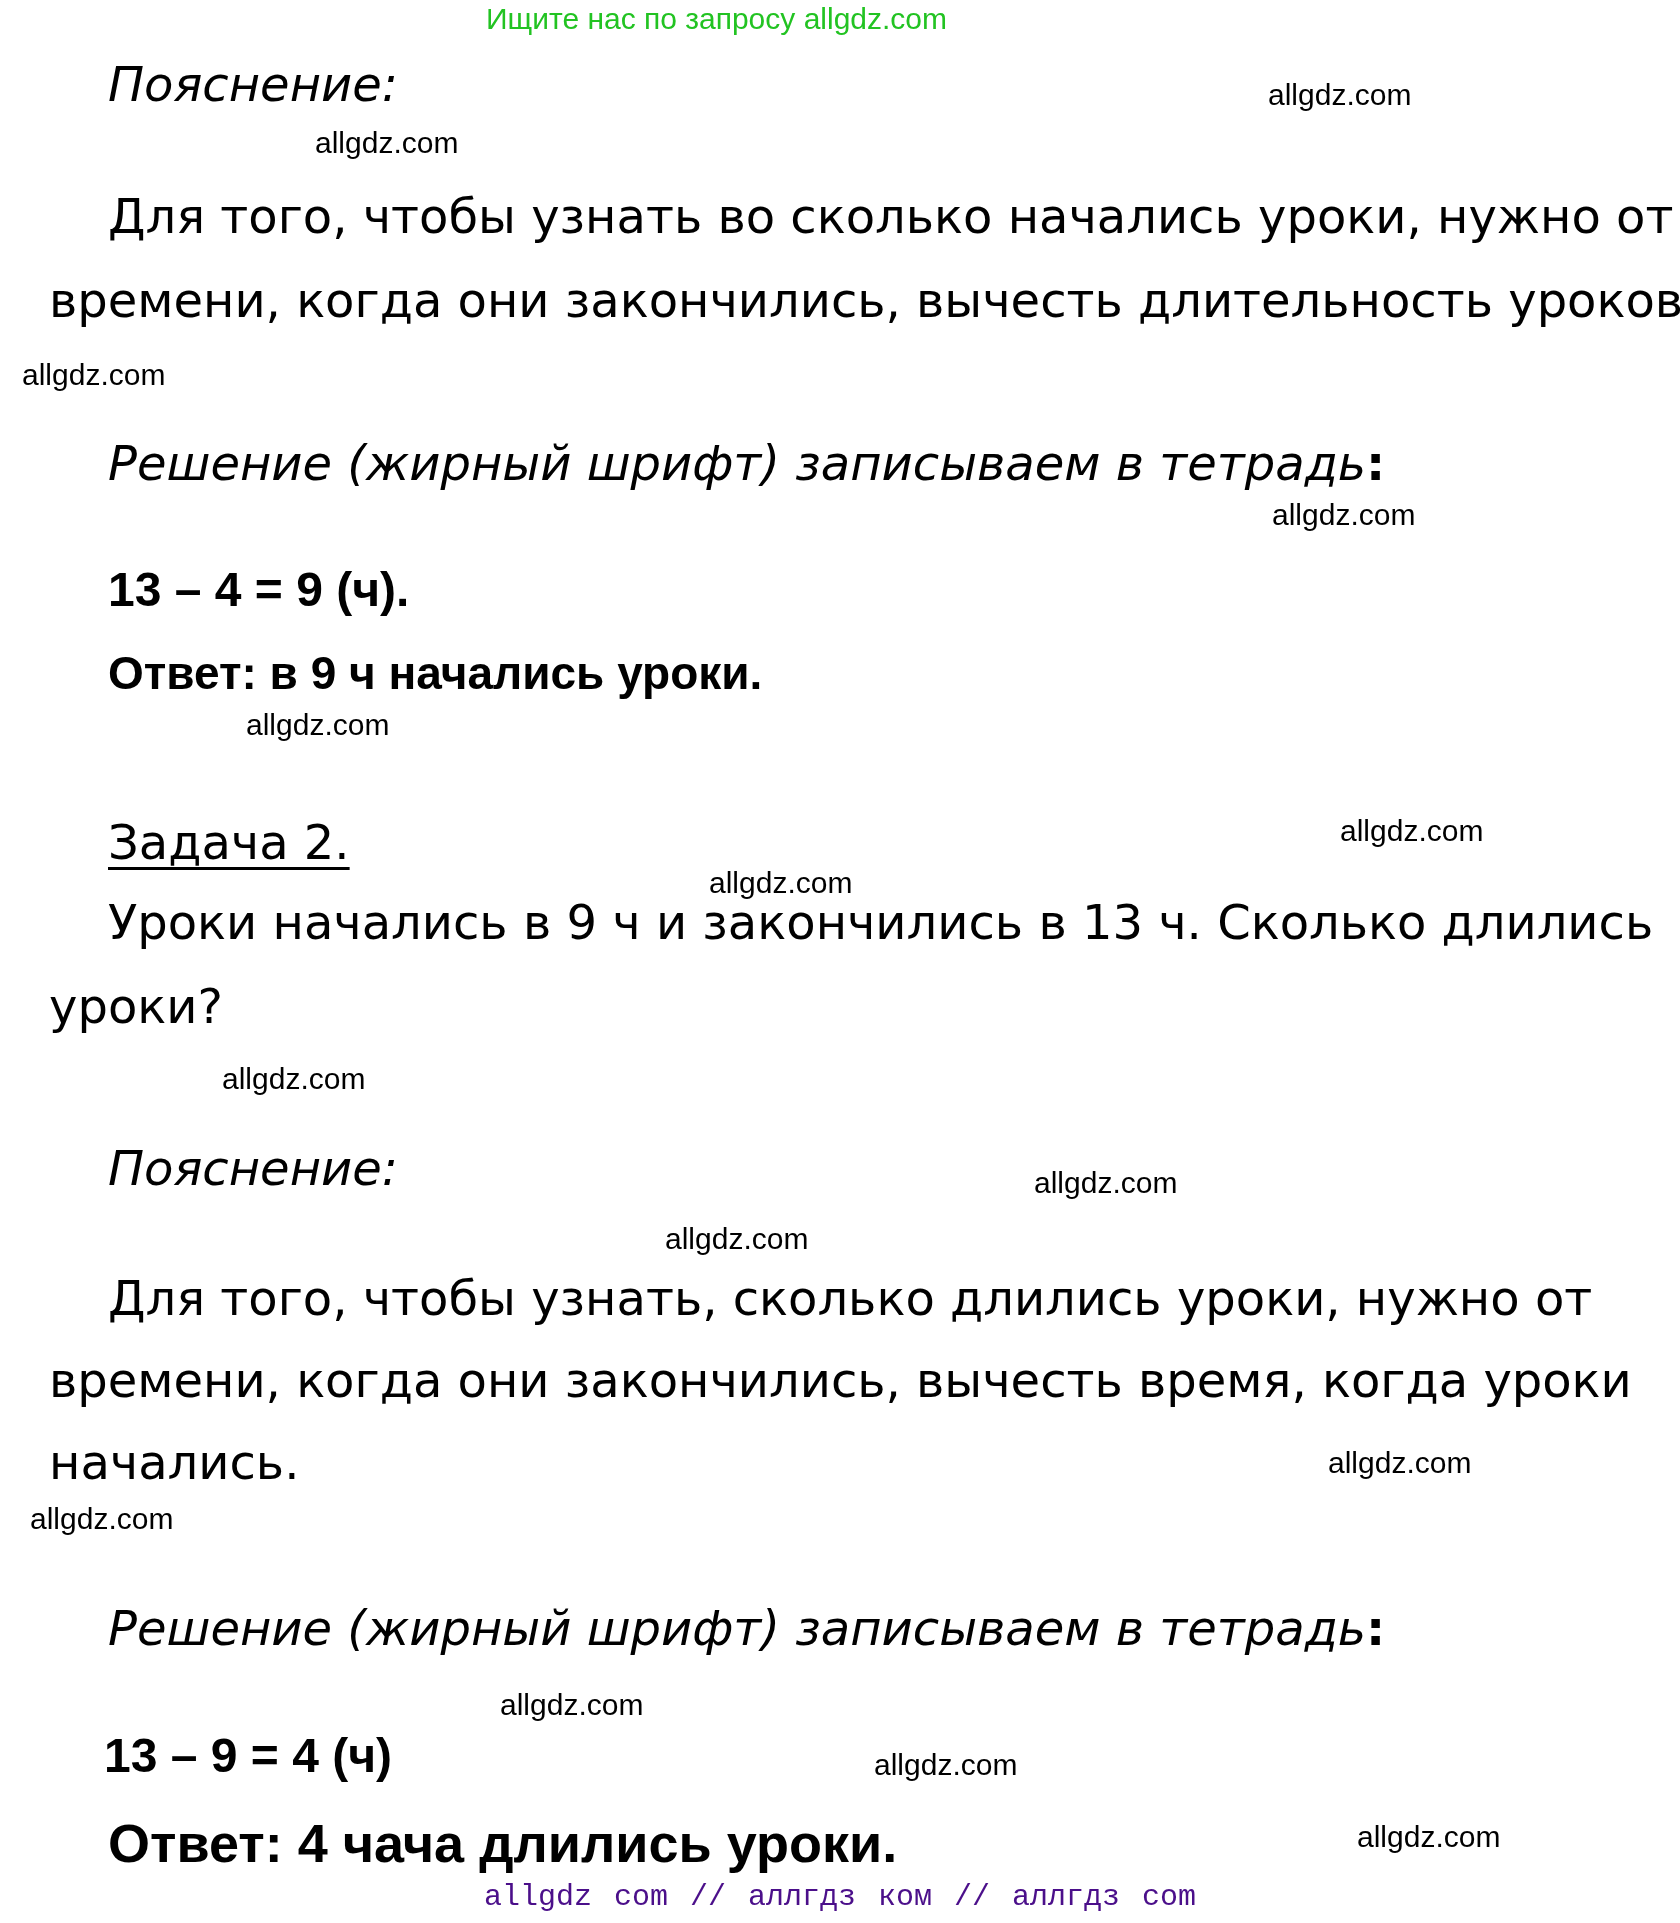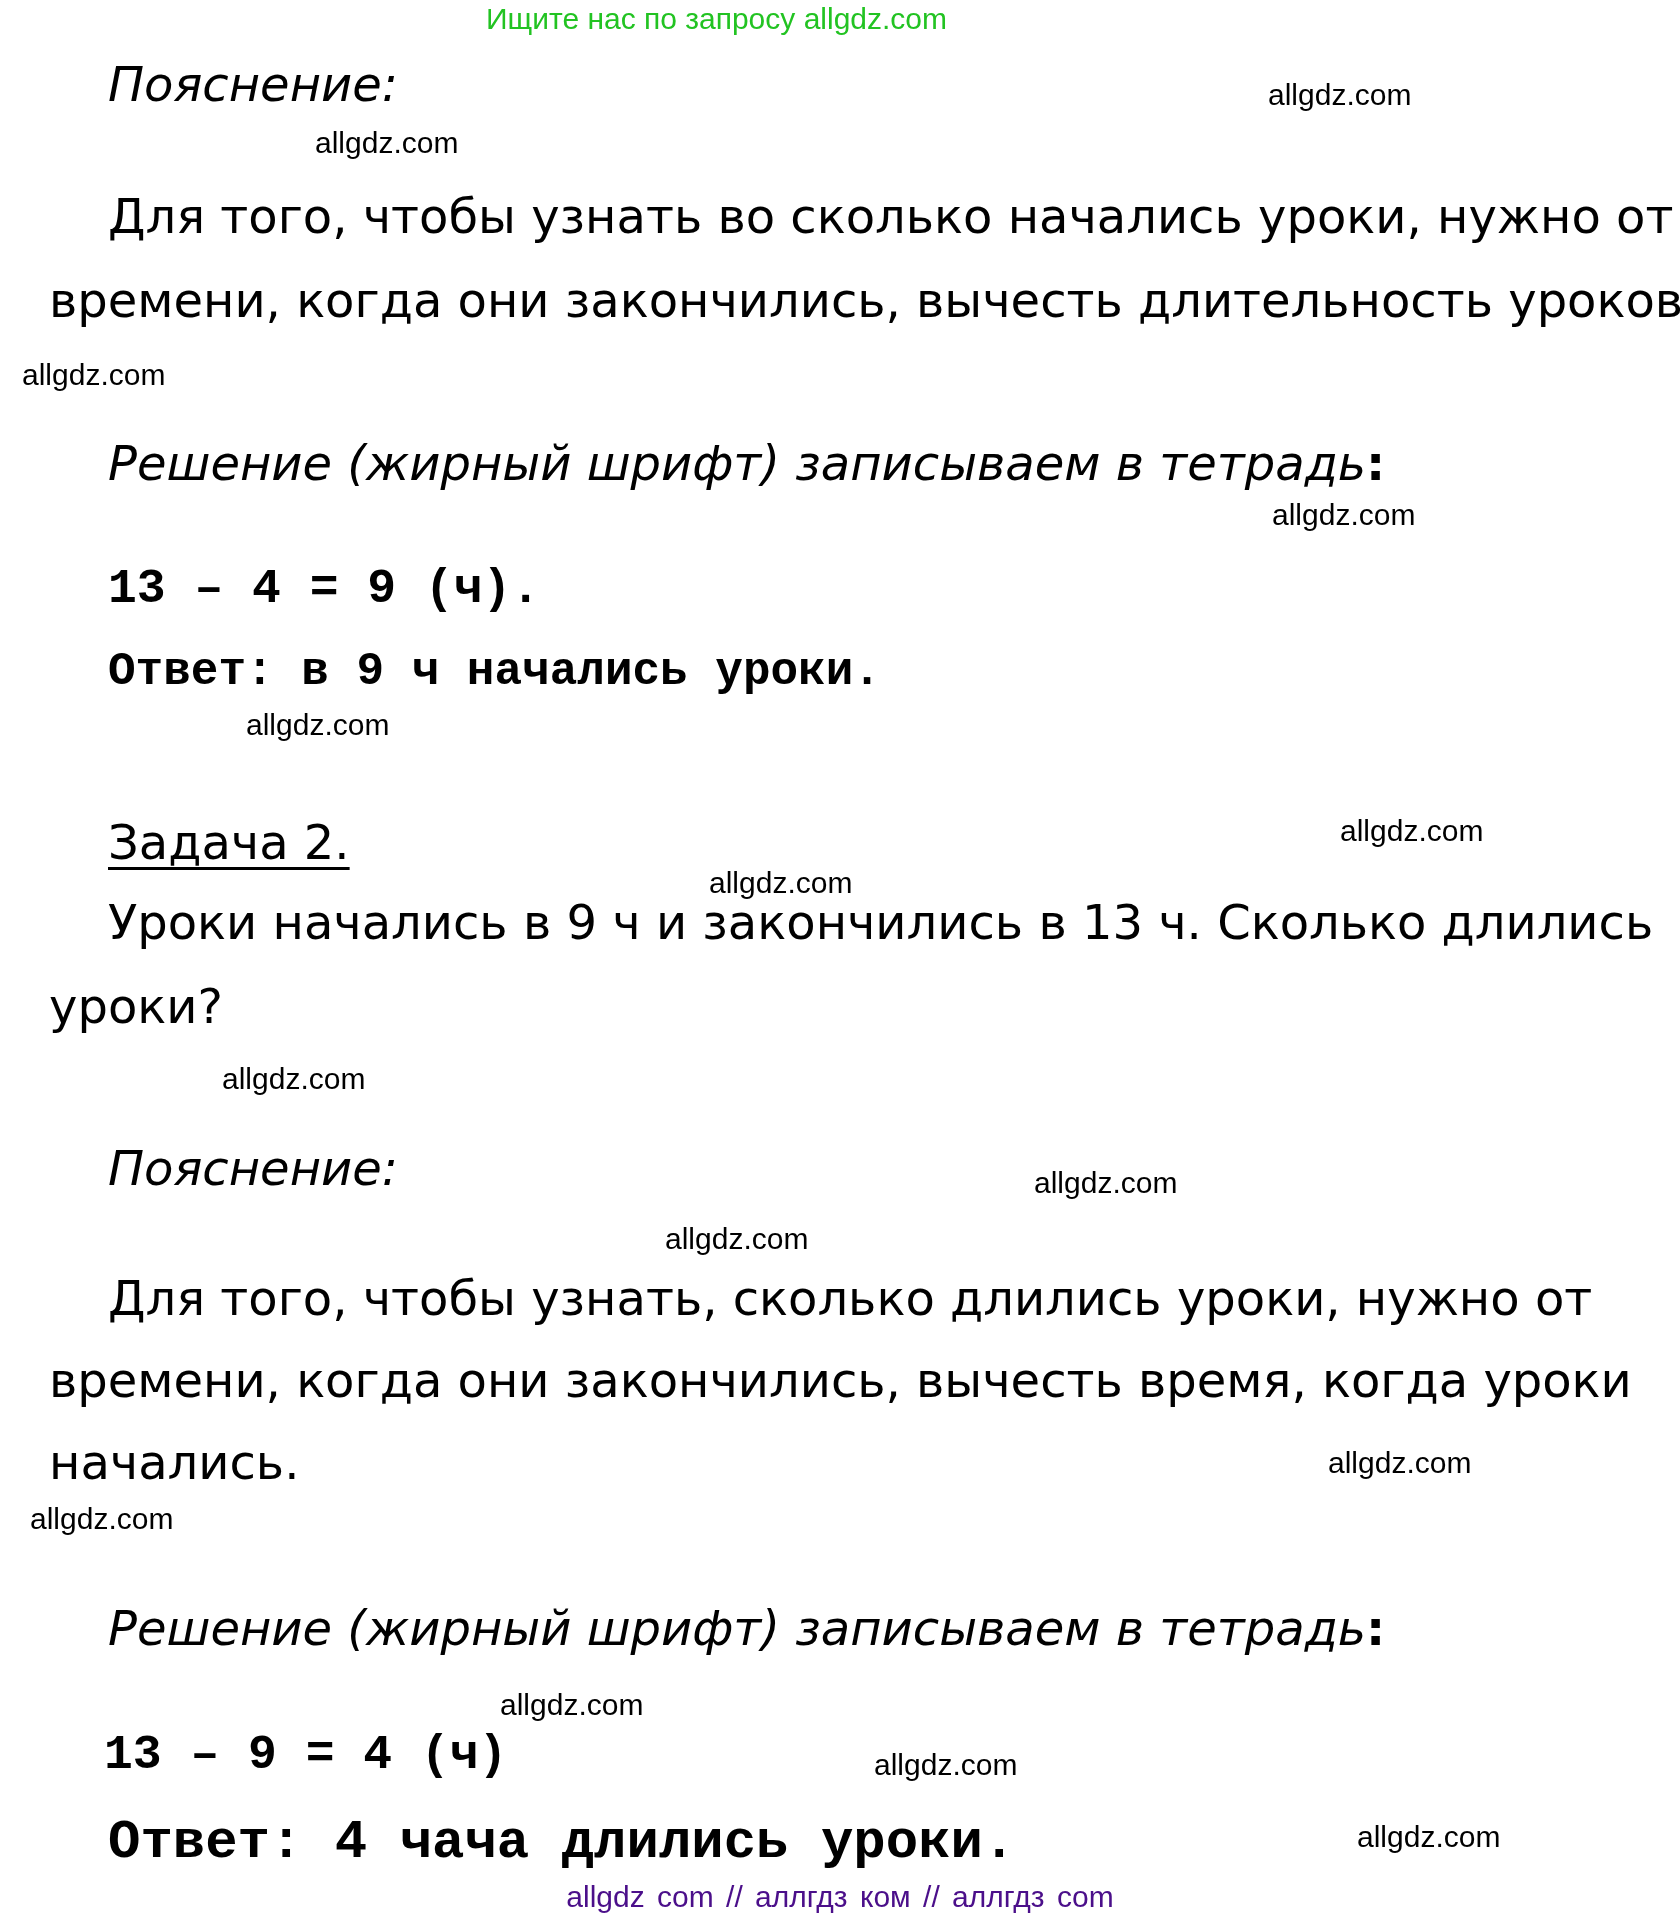--- a/index.html
+++ b/index.html
@@ -2,23 +2,23 @@
 <html><head>
 <meta charset="utf-8">
 <style>
   html, body { margin:0; padding:0; background:#ffffff; }
   body { width:1680px; height:1923px; position:relative; overflow:hidden; font-family:"DejaVu Sans", sans-serif; color:#000; }
   .abs { position:absolute; white-space:nowrap; }
   .top-banner { font-family:"Liberation Sans", sans-serif; font-size:30px; color:#22c322; left:0; width:1433px; text-align:center; top:2px; }
   .wm { font-family:Liberation Sans, sans-serif; font-size:30px; color:#000;text-align:center; }
   .it { font-family:"DejaVu Sans", sans-serif; font-style:italic; font-size:48px; }
   .body-text { font-family:"DejaVu Sans", sans-serif; font-size:48px; }
-  .bold { font-family:Liberation Mono, monospace; font-weight:bold; font-size:48px; }
+  .bold { font-family:Liberation Sans, sans-serif; font-weight:bold; font-size:48px; }
   .heading { font-family:"DejaVu Sans", sans-serif; font-size:48px; text-decoration:underline; text-decoration-thickness:3px; text-underline-offset:8px; }
-  .footer { font-family:Liberation Sans, sans-serif; font-size:30px; color:#4b0f8a; left:0; width:1680px; text-align:center; top:1880px; word-spacing:4px; }
+  .footer { font-family:Liberation Mono, monospace; font-size:30px; color:#4b0f8a; left:0; width:1680px; text-align:center; top:1880px; word-spacing:4px; }
   .colon-bold { font-weight:bold; font-style:normal; }
 </style>
 </head>
 <body>
 
 <div class="abs top-banner">Ищите нас по запросу allgdz.com</div>
 
 <div class="abs it" style="left:108px;top:56px;">Пояснение:</div>
 <div class="abs wm" style="left:1268px;top:78px;">allgdz.com</div>
 <div class="abs wm" style="left:315px;top:126px;">allgdz.com</div>

